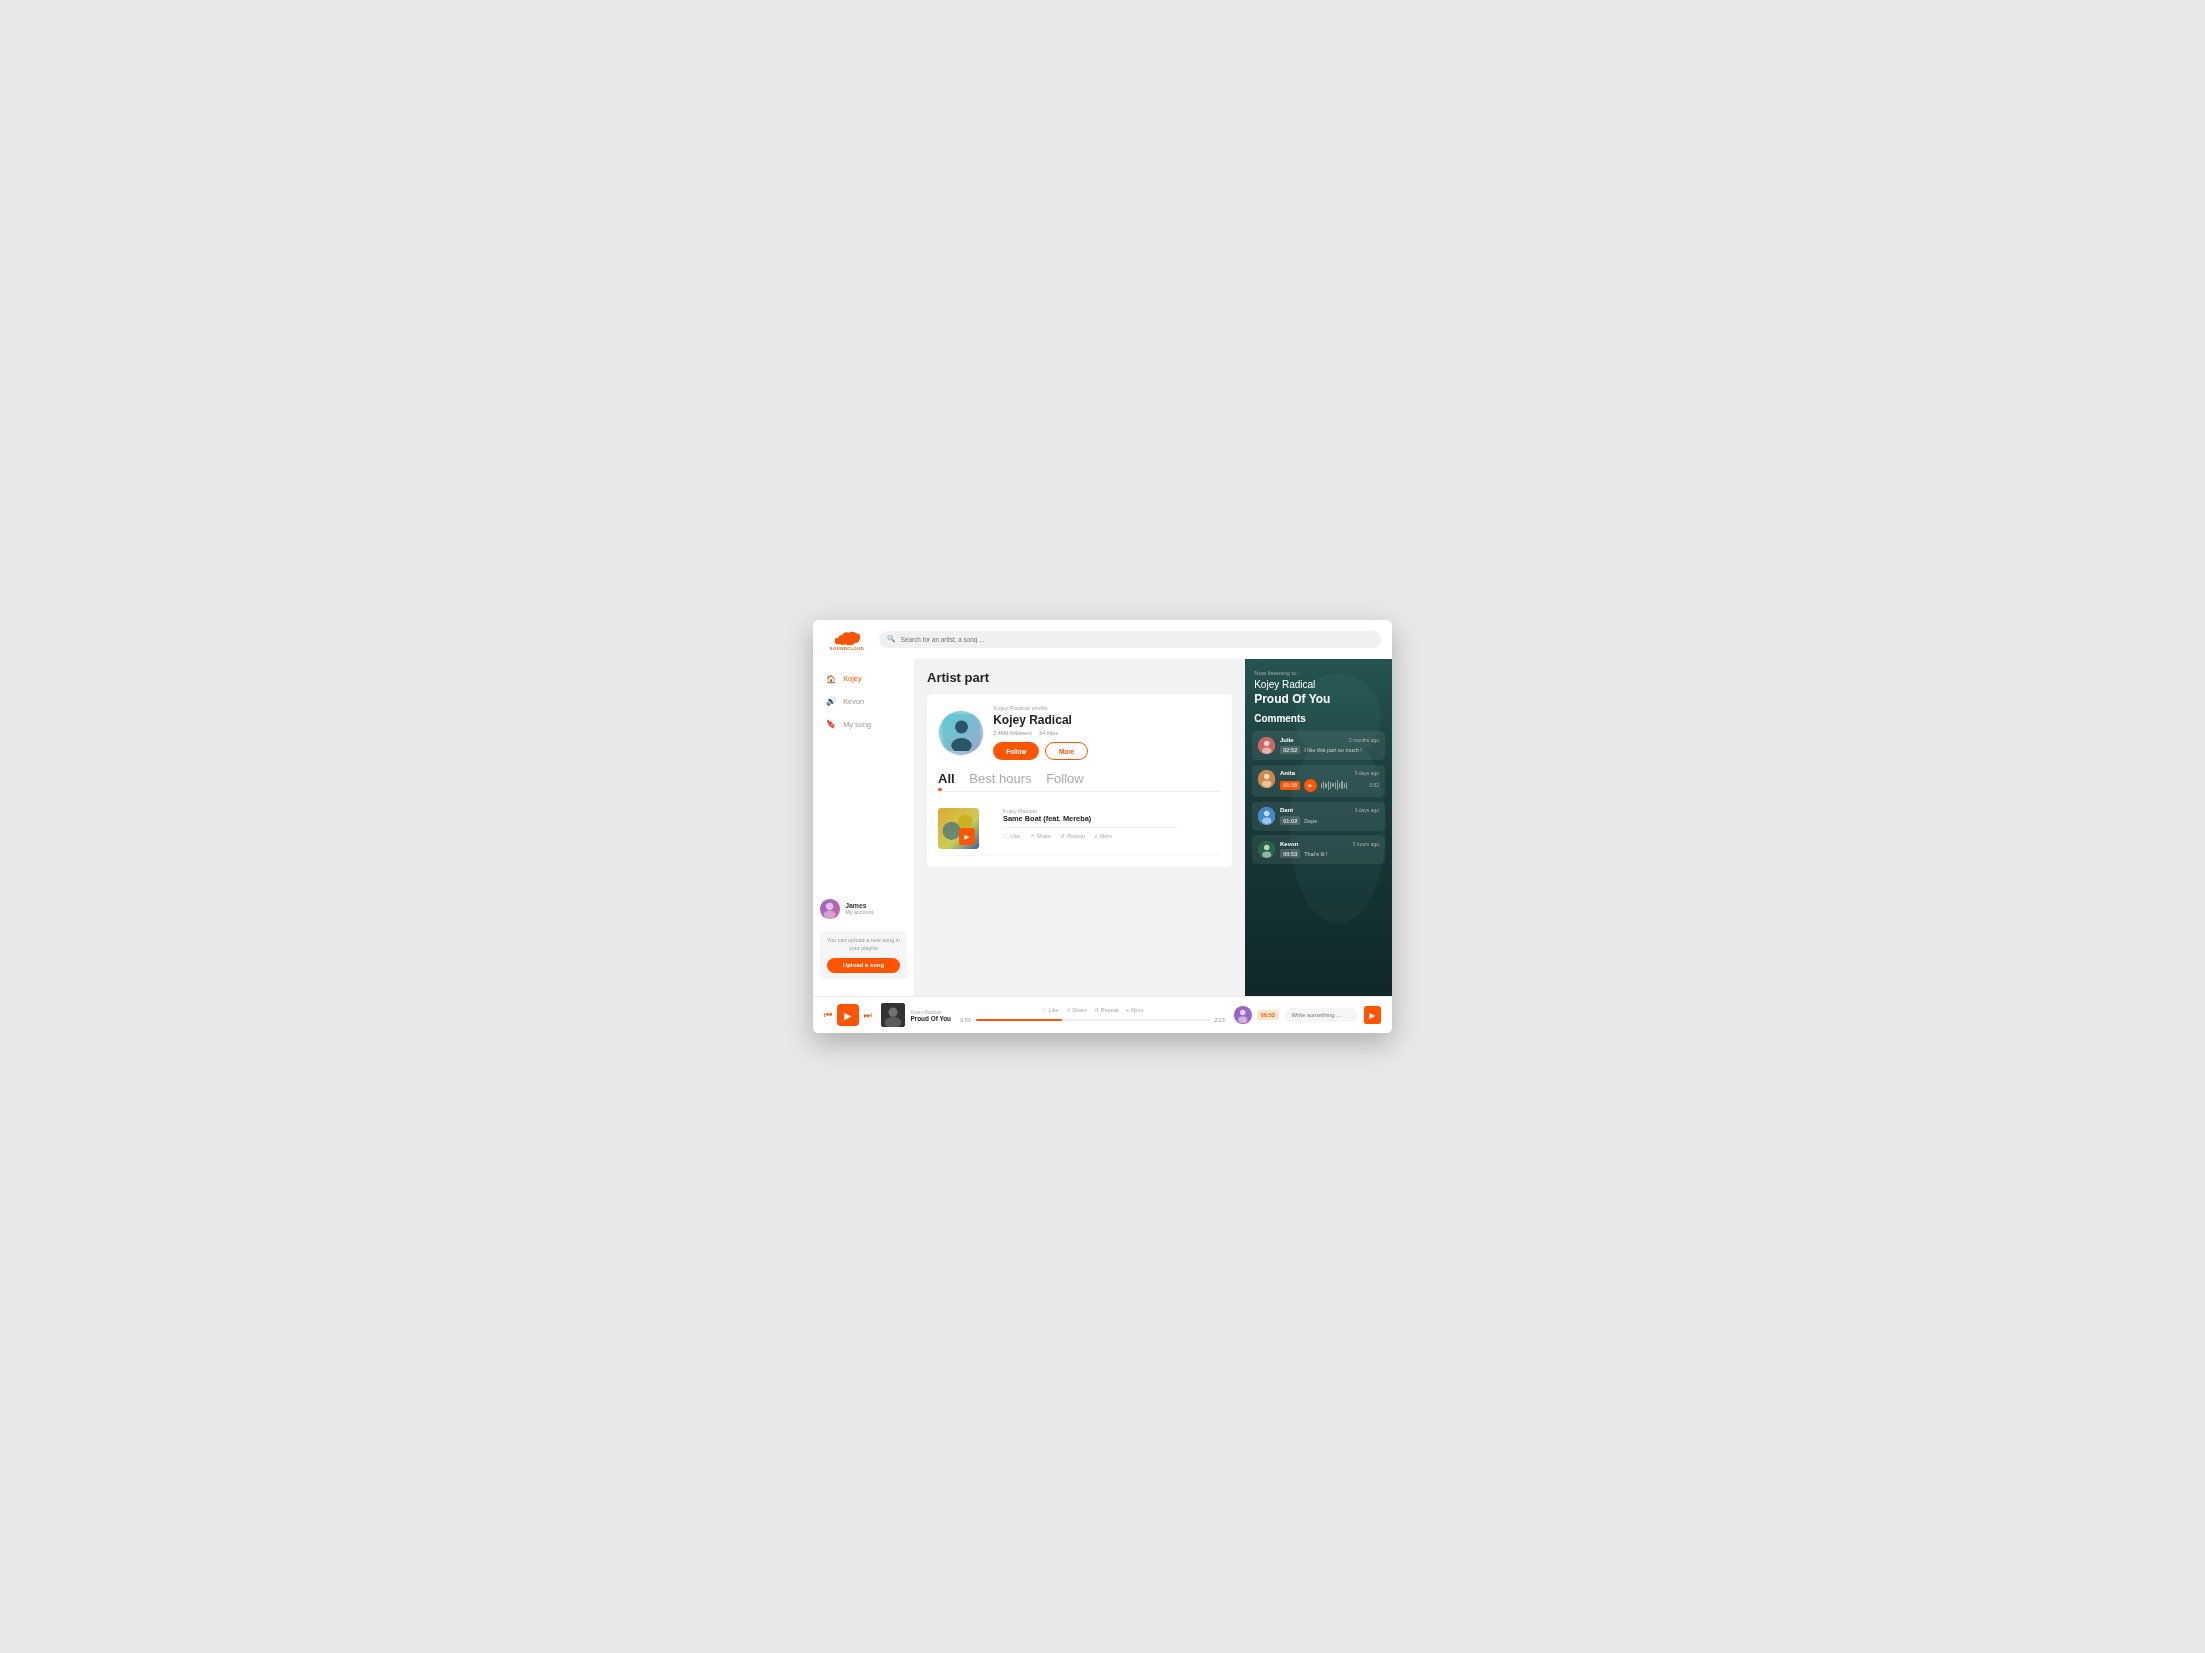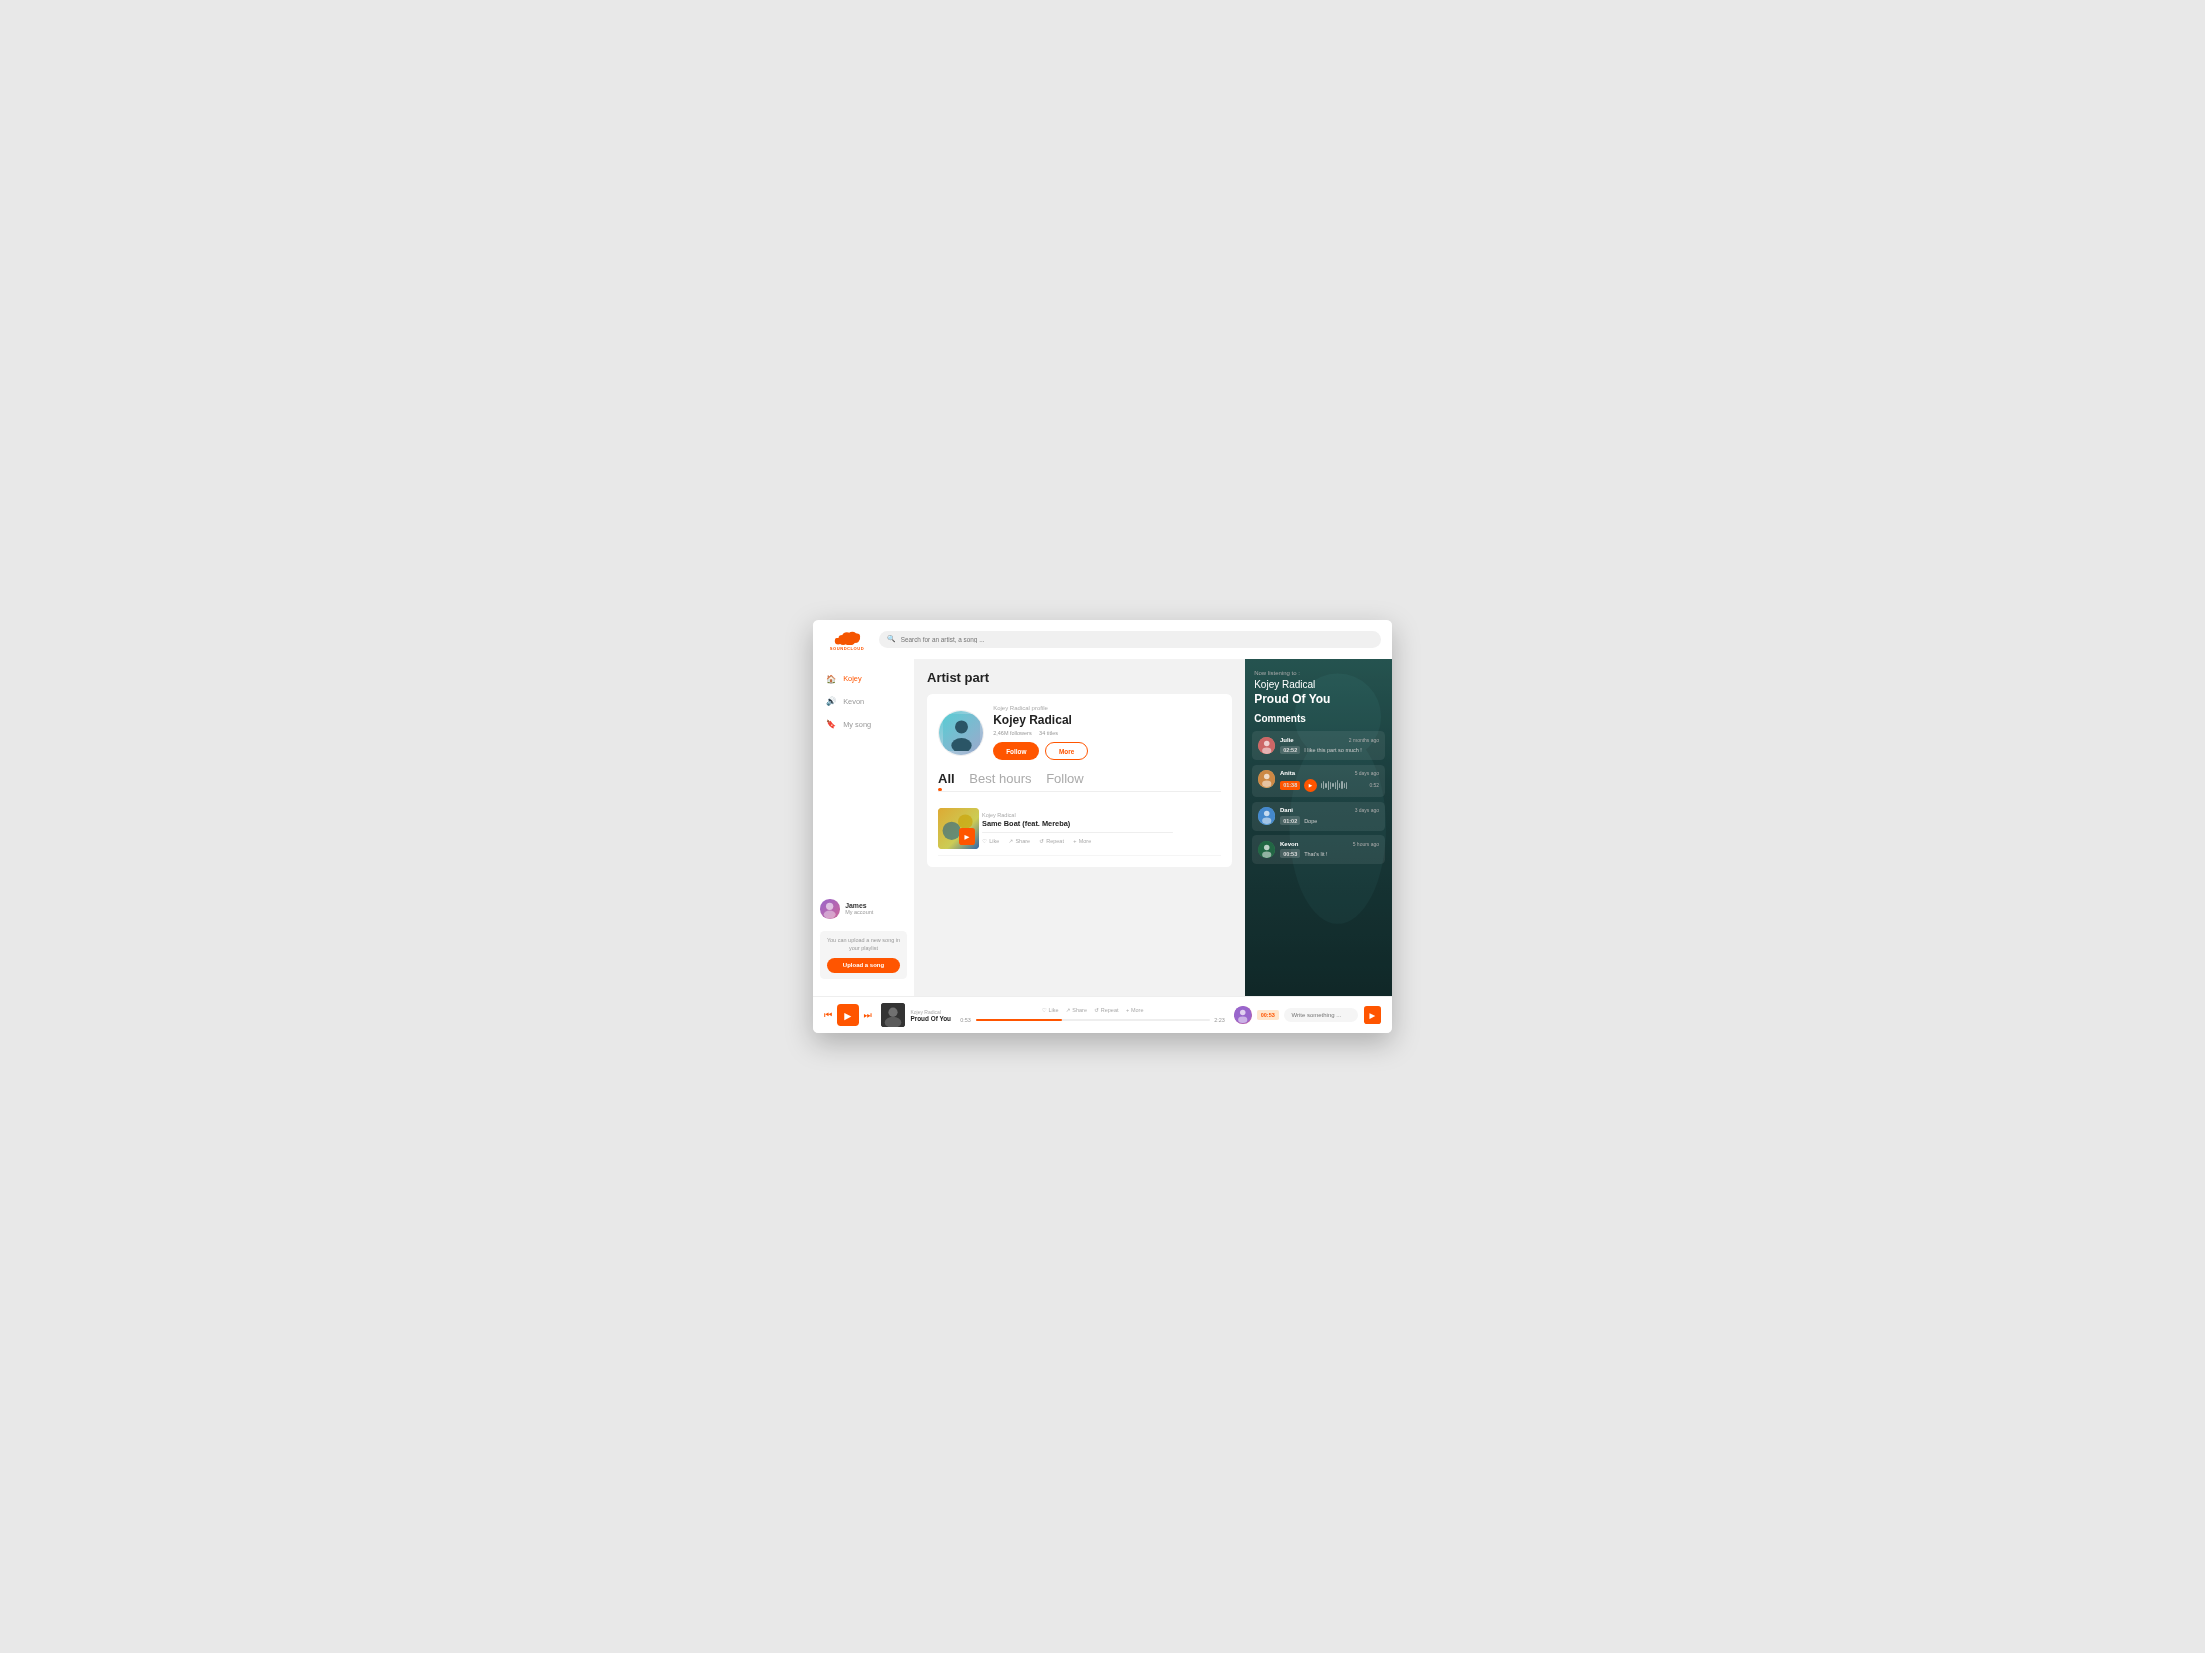--- a/index.html
+++ b/index.html
@@ -254,22 +254,22 @@
       bottom: -0.5px;
       left: 0;
       width: 3.7px;
       height: 3.7px;
       background: #f50;
       border-radius: 50%;
     }
     
     .song-item {
       display: flex;
-      align-items: center;
-      gap: 3px;
+      align-items: flex-start;
+      gap: 24px;
       padding: 6.4px 0;
       border-bottom: 0.5px solid #f5f5f5;
     }
     .song-thumb {
       width: 41px;
       height: 41px;
       border-radius: 3.7px;
       flex-shrink: 0;
       position: relative;
       overflow: hidden;

